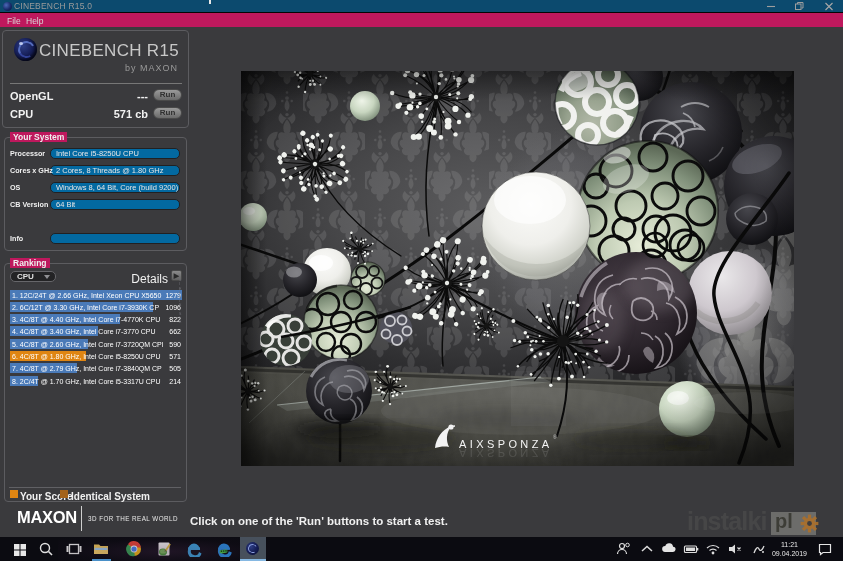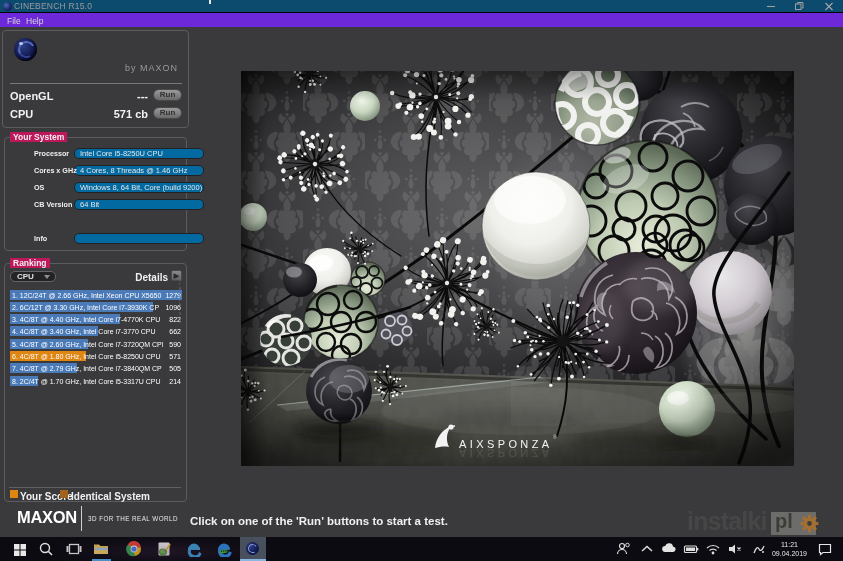--- a/index.html
+++ b/index.html
@@ -1,40 +1,40 @@
 <!DOCTYPE html>
 <html><head><meta charset="utf-8">
 <style>
 html,body{margin:0;padding:0;width:843px;height:561px;overflow:hidden;background:#3a3a3d;font-family:"Liberation Sans",sans-serif;}
 .abs{position:absolute;}
 #titlebar{position:absolute;left:0;top:0;width:843px;height:12px;background:#0c4a6e;}
 #titlebar .tt{position:absolute;left:14px;top:1px;font-size:8.5px;color:#9a9a9a;letter-spacing:.2px;}
 #appico{position:absolute;left:3px;top:2px;width:9px;height:9px;border-radius:50%;background:radial-gradient(circle at 35% 35%,#4a6ab8 0%,#1a2a6a 55%,#0a1030 100%);}
-#menubar{position:absolute;left:0;top:12px;width:843px;height:15px;background:#6d28d9;border-top:1px solid #050505;box-sizing:border-box;}
+#menubar{position:absolute;left:0;top:12px;width:843px;height:15px;background:#be185d;border-top:1px solid #050505;box-sizing:border-box;}
 #menubar span{color:#d8d8d8;font-size:8.5px;position:absolute;top:3px;}
 .gbox{position:absolute;border:1px solid #5c5c60;border-radius:4px;background:#3a3a3d;}
 .glab{position:absolute;top:-6px;left:5px;background:#be185d;padding:0 3px;color:#f0f0f0;font-size:8.5px;font-weight:bold;}
 #logobox{left:2px;top:30px;width:185px;height:96px;}
 #cb-sph{position:absolute;left:11px;top:7px;width:23px;height:23px;border-radius:50%;background:radial-gradient(circle at 40% 35%,#2e3e84 0%,#17205a 45%,#0a0e34 78%,#05071e 100%);box-shadow:inset -2px -2px 3px rgba(0,0,0,.6);}
 #cb-sph:after{content:"";position:absolute;left:3.5px;top:3px;width:13px;height:13px;border-radius:50%;border:2.5px solid rgba(95,120,205,.85);border-right-color:transparent;border-bottom-color:rgba(60,80,175,.75);transform:rotate(15deg);}#cb-sph:before{content:"";position:absolute;left:5px;top:4px;width:4px;height:3px;border-radius:50%;background:rgba(220,230,255,.8);z-index:2;}
 #cb-title{position:absolute;left:36px;top:10px;font-size:17px;color:#c8c8c8;letter-spacing:.3px;white-space:nowrap;}
 #cb-by{position:absolute;right:10px;top:32px;font-size:9px;color:#999;letter-spacing:1px;}
 #cb-sep{position:absolute;left:7px;top:52px;width:172px;height:1px;background:#777;}
 .runrow{position:absolute;left:7px;width:172px;height:12px;}
 .runrow .rl{position:absolute;left:0;top:0;font-size:11px;font-weight:bold;color:#f2f2f2;}
 .runrow .rv{position:absolute;right:34px;top:0;font-size:11px;font-weight:bold;color:#f2f2f2;}
 .runbtn{position:absolute;right:0;top:-1px;width:29px;height:12px;border-radius:6px;background:linear-gradient(#9a9a9a,#6a6a6a);border:1px solid #4a4a4a;box-sizing:border-box;color:#303030;font-size:8px;font-weight:bold;text-align:center;line-height:10px;}
 #sysbox{left:4px;top:137px;width:181px;height:112px;}
-.srow{position:absolute;left:5px;width:170px;height:12px;margin-left:24px;}
+.srow{position:absolute;left:5px;width:170px;height:12px;}
 .srow .sl{position:absolute;left:0;top:1px;font-size:7.2px;font-weight:bold;color:#f0f0f0;white-space:nowrap;z-index:2;}
 .srow .sv{position:absolute;left:40px;top:0;width:130px;height:11px;background:#0369a1;border:1px solid #212123;border-radius:5px;box-sizing:border-box;color:#e6e6e6;font-size:7.5px;line-height:10px;padding-left:5px;white-space:nowrap;overflow:hidden;}
 #rankbox{left:4px;top:263px;width:181px;height:237px;}
 #cpudd{position:absolute;left:5px;top:7px;width:46px;height:11px;background:#232325;border:1px solid #66666a;border-radius:5px;color:#e0e0e0;font-size:8px;font-weight:bold;line-height:9px;padding-left:6px;box-sizing:border-box;}
 #cpudd:after{content:"";position:absolute;right:5px;top:3px;border-left:3px solid transparent;border-right:3px solid transparent;border-top:4px solid #909094;}
-#details{position:absolute;right:18px;top:8px;font-size:10px;font-weight:bold;color:#f0f0f0;}
+#details{position:absolute;right:18px;top:8px;font-size:12px;font-weight:normal;color:#f0f0f0;}
 #detbtn{position:absolute;right:4px;top:6px;width:11px;height:11px;background:linear-gradient(#8a8a8a,#626262);border-radius:2px;border:1px solid #4a4a4a;box-sizing:border-box;color:#2a2a2a;font-size:7px;text-align:center;line-height:9px;font-weight:bold;}
 .rrow{position:absolute;left:5px;width:172px;height:10px;}
 .rbar{position:absolute;left:0;top:0;height:10px;background:#4a7ab8;}
 .rbar.org{background:#df8512;}
 .rtxt{position:absolute;left:2px;top:1.5px;font-size:7px;color:#fff;white-space:nowrap;}
 .rsc{position:absolute;right:1px;top:1.5px;font-size:7px;color:#fff;}
 #legsep{position:absolute;left:4px;bottom:13px;width:172px;height:1px;background:#606064;}
 .leg{position:absolute;bottom:3px;height:8px;}
 .legsq{position:absolute;top:0;width:8px;height:8px;}
 .legtx{position:absolute;top:.5px;font-size:10px;font-weight:bold;color:#f0f0f0;white-space:nowrap;}
@@ -68,20 +68,21 @@
     </svg>
 </div>
 <div class="abs" style="left:209px;top:0;width:2px;height:4px;background:#e8e8e8;"></div>
 <div id="menubar">
     <span style="left:7px;">File</span>
     <span style="left:26px;">Help</span>
   </div>
 
 <div class="gbox" id="logobox">
   <div id="cb-sph"></div>
+  <div id="cb-title">CINEBENCH R15</div>
   <div id="cb-by">by MAXON</div>
   <div id="cb-sep"></div>
   <div class="runrow" style="top:59px;">
       <span class="rl">OpenGL</span>
       <span class="rv">---</span>
       <span class="runbtn">Run</span>
     </div>
   <div class="runrow" style="top:77px;">
       <span class="rl">CPU</span>
       <span class="rv">571 cb</span>
@@ -90,21 +91,21 @@
 </div>
 
 <div class="gbox" id="sysbox">
   <div class="glab">Your System</div>
   <div class="srow" style="top:10px;">
       <span class="sl">Processor</span>
       <span class="sv">Intel Core i5-8250U CPU</span>
     </div>
   <div class="srow" style="top:27px;">
       <span class="sl">Cores x GHz</span>
-      <span class="sv">4 Cores, 8 Threads @ 1.46 GHz</span>
+      <span class="sv">2 Cores, 8 Threads @ 1.80 GHz</span>
     </div>
   <div class="srow" style="top:44px;">
       <span class="sl">OS</span>
       <span class="sv">Windows 8, 64 Bit, Core (build 9200)</span>
     </div>
   <div class="srow" style="top:61px;">
       <span class="sl">CB Version</span>
       <span class="sv">64 Bit</span>
     </div>
   <div class="srow" style="top:95px;">

